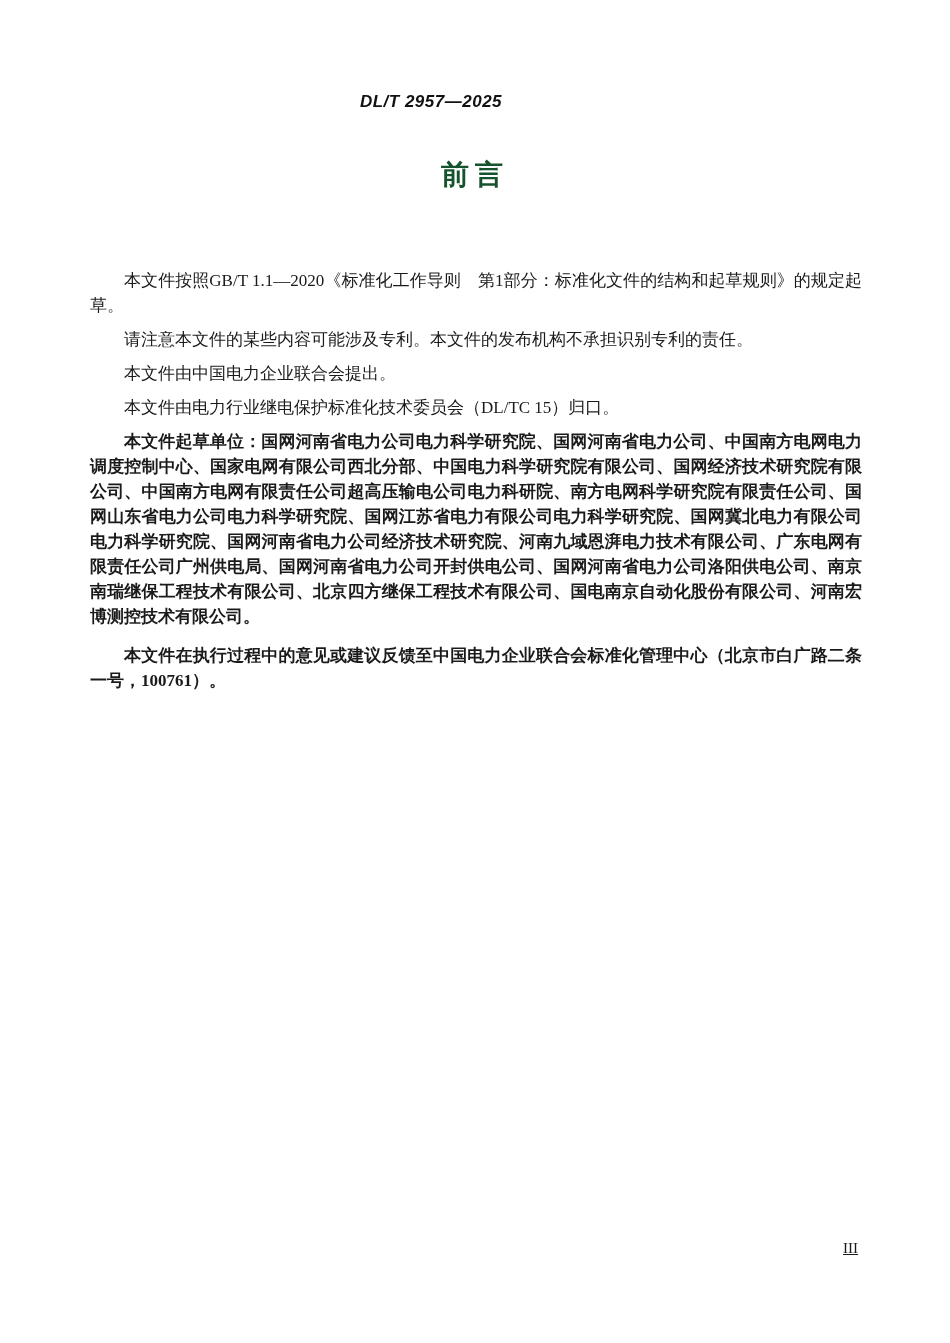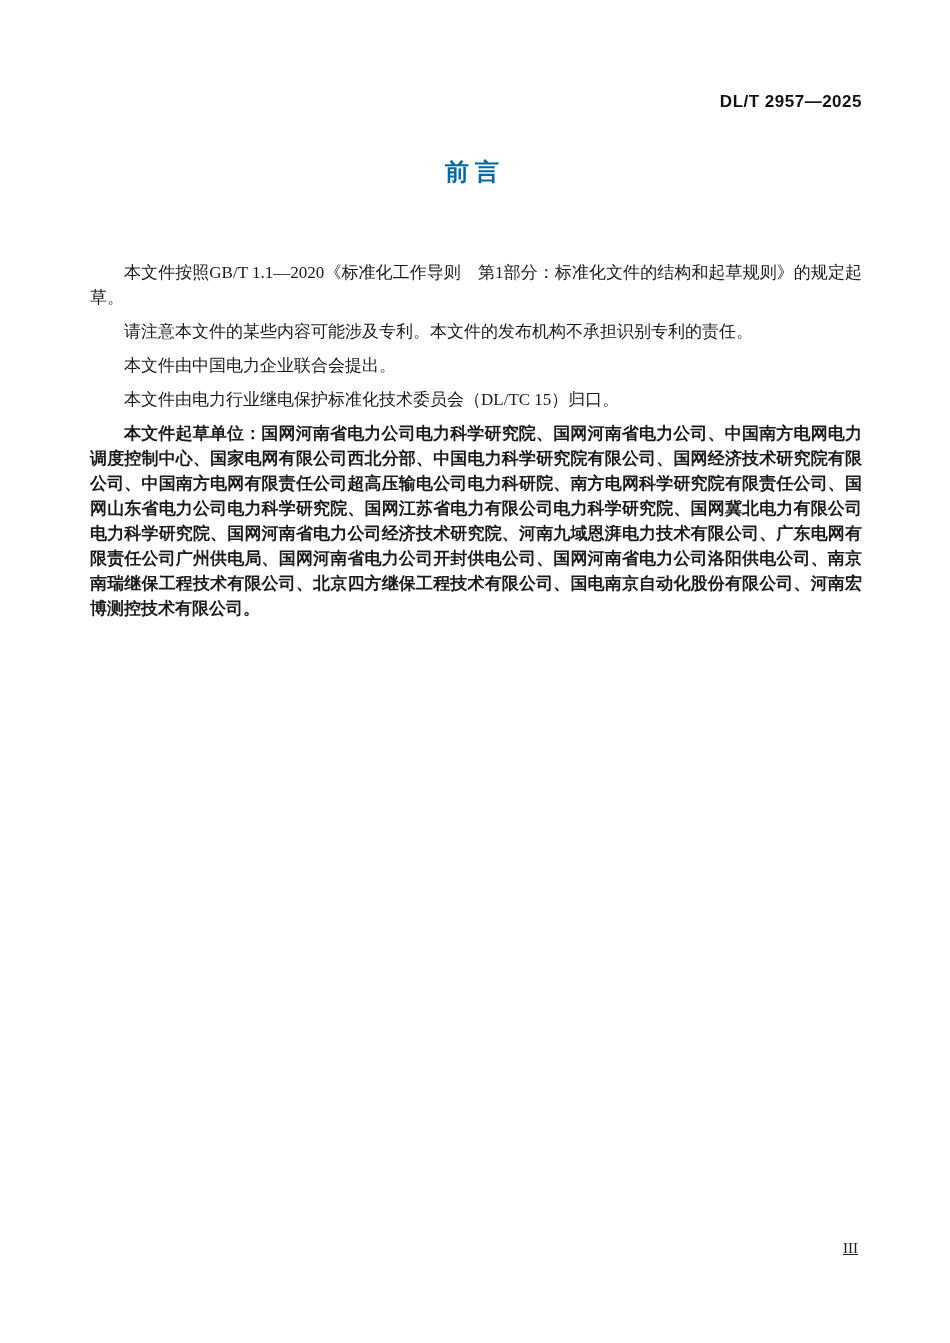--- a/index.html
+++ b/index.html
@@ -15,55 +15,56 @@
     background: #ffffff;
     color: #1a1a1a;
     overflow: hidden;
     box-sizing: border-box;
   }
   .header-row {
     position: absolute;
     top: 92px;
     left: 0;
     right: 88px;
-    text-align: right;
+    text-align: center;
+    font-style: italic;
   }
   .doc-number {
     font-family: "Liberation Sans", "DejaVu Sans", sans-serif;
     font-weight: 700;
     font-size: 17px;
     letter-spacing: 0.5px;
     color: #111111;
   }
   .page-title {
     position: absolute;
     top: 156px;
     left: 0;
     width: 100%;
     margin: 0;
     text-align: center;
     font-family: "Liberation Sans", "DejaVu Sans", sans-serif;
     font-weight: 700;
-    font-size: 24px;
+    font-size: 28px;
     letter-spacing: 6px;
-    color: #0369a1;
+    color: #14532d;
   }
   .content {
     position: absolute;
     top: 260px;
     left: 90px;
     width: 772px;
     font-family: "Liberation Serif", "DejaVu Serif", serif;
     font-size: 17px;
     line-height: 25px;
     text-align: justify;
     color: #1a1a1a;
   }
   .content p.para {
-    margin: 0 0 9px 0;
+    margin: 8px 0 9px 0;
     text-indent: 2em;
   }
   .content p.para.spaced {
     margin-bottom: 14px;
     font-weight: bold;
   }
   .footer-pagenum {
     position: absolute;
     right: 92px;
     bottom: 86px;
@@ -83,17 +84,18 @@
   </div>
 
   <h1 class="page-title">前言</h1>
 
   <div class="content">
       <p class="para">本文件按照GB/T 1.1—2020《标准化工作导则　第1部分：标准化文件的结构和起草规则》的规定起草。</p>
       <p class="para">请注意本文件的某些内容可能涉及专利。本文件的发布机构不承担识别专利的责任。</p>
       <p class="para">本文件由中国电力企业联合会提出。</p>
       <p class="para">本文件由电力行业继电保护标准化技术委员会（DL/TC 15）归口。</p>
       <p class="para spaced">本文件起草单位：国网河南省电力公司电力科学研究院、国网河南省电力公司、中国南方电网电力调度控制中心、国家电网有限公司西北分部、中国电力科学研究院有限公司、国网经济技术研究院有限公司、中国南方电网有限责任公司超高压输电公司电力科研院、南方电网科学研究院有限责任公司、国网山东省电力公司电力科学研究院、国网江苏省电力有限公司电力科学研究院、国网冀北电力有限公司电力科学研究院、国网河南省电力公司经济技术研究院、河南九域恩湃电力技术有限公司、广东电网有限责任公司广州供电局、国网河南省电力公司开封供电公司、国网河南省电力公司洛阳供电公司、南京南瑞继保工程技术有限公司、北京四方继保工程技术有限公司、国电南京自动化股份有限公司、河南宏博测控技术有限公司。</p>
+      <p class="para spaced">本文件在执行过程中的意见或建议反馈至中国电力企业联合会标准化管理中心（北京市白广路二条一号，100761）。</p>
     </div>
 
   <div class="footer-pagenum">III</div>
 
 </div>
 
 </body></html>

